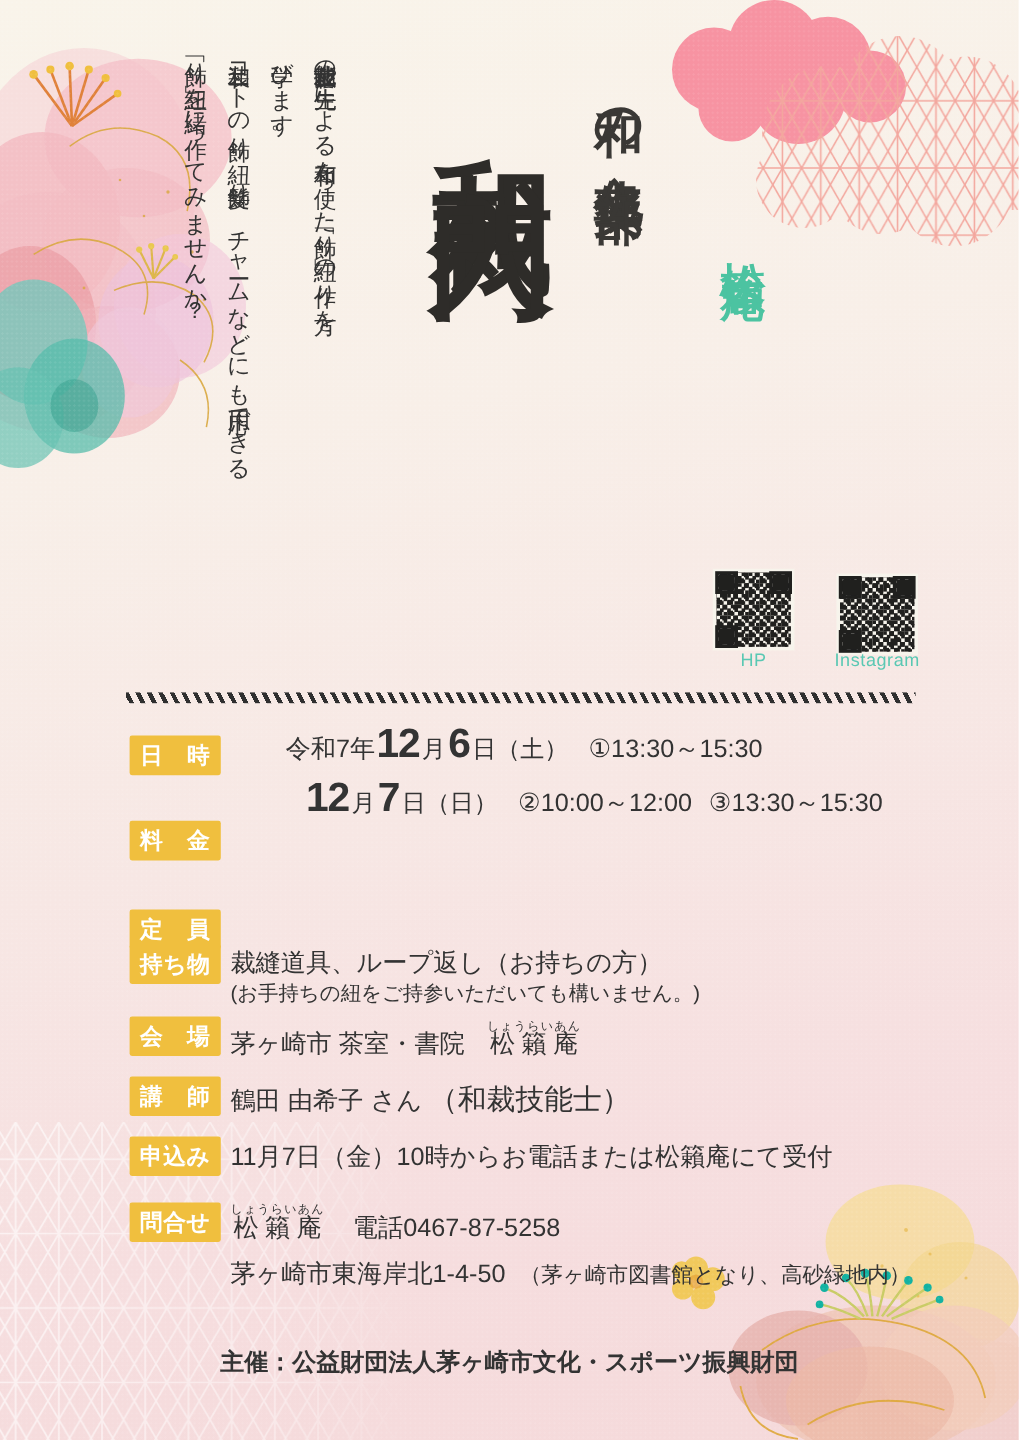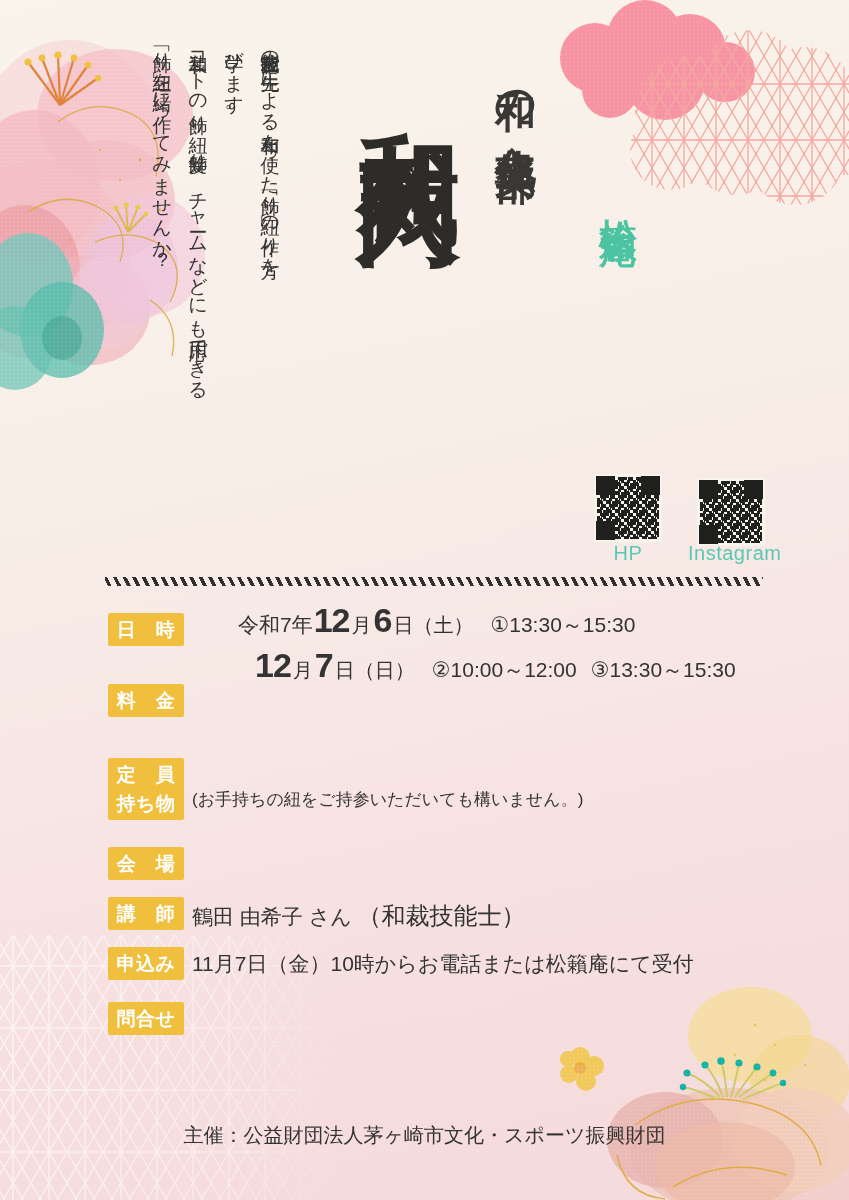--- a/index.html
+++ b/index.html
@@ -24,21 +24,21 @@
       conic-gradient(#20201e 25%,transparent 0 50%,#20201e 0 75%,transparent 0),
       conic-gradient(#20201e 25%,#f7f4ec 0 50%,#20201e 0 75%,#f7f4ec 0);
       background-size:9px 9px,6px 6px;box-shadow:0 0 0 3px #f7f4ec;}
   .finder{position:absolute;width:9px;height:9px;border:3px solid #20201e;background:#20201e content-box;padding:2px;background-color:#20201e;background-clip:content-box;box-sizing:content-box;}
   .finder.tl{left:-1px;top:-1px;background:#20201e content-box;}
   .finder.tr{right:-1px;top:-1px;}
   .finder.bl{left:-1px;bottom:-1px;}
   .finder{background-color:#f7f4ec;}
   .finder::after{content:"";position:absolute;left:2px;top:2px;right:2px;bottom:2px;background:#20201e;}
   .finder::after{left:0;top:0;right:0;bottom:0;margin:0;}
-  .qr-caption{position:absolute;color:#5ac8b3;font-size:20px;text-align:center;letter-spacing:.5px;}
+  .qr-caption{position:absolute;color:#5ac8b3;font-size:15px;text-align:center;letter-spacing:.5px;}
   
   .divider{position:absolute;left:105px;top:577px;width:658px;height:9px;
     background:repeating-linear-gradient(63deg,transparent 0 2.5px,#2f2f2f 2.5px 6px,transparent 6px 8.5px);}
   
   .lbl{position:absolute;left:108px;width:76px;height:33px;background:#f0bf3e;color:#fff;
        display:flex;align-items:center;justify-content:center;font-size:19px;font-weight:700;
        letter-spacing:.5px;border-radius:2px;}
   .content{position:absolute;left:192px;color:#333;font-size:21px;font-weight:500;white-space:nowrap;}
   .date-line{display:flex;align-items:baseline;line-height:40px;}
   .date-line .era{font-size:21px;margin-left:40px;}
@@ -46,21 +46,21 @@
   .date-line .unit{font-size:20px;padding:0 1px;}
   .date-line .slot{font-size:21px;margin-left:16px;}
   .date-line .slot+.slot{margin-left:14px;}
   .indent2{margin-left:56px;}
   .note-small{font-size:17px;font-weight:500;color:#333;}
   .paren{font-size:24px;}
   ruby{ruby-position:over;}
   rt{font-size:10px;letter-spacing:1px;color:#333;font-weight:400;}
   .tel{margin-left:26px;}
   .addr-note{font-size:18px;margin-left:6px;}
-  .footer{position:absolute;left:0;top:1122px;width:100%;text-align:center;font-size:20px;color:#333;font-weight:400;}
+  .footer{position:absolute;left:0;top:1122px;width:100%;text-align:center;font-size:20px;color:#333;font-weight:700;}
 </style>
 </head>
 <body>
 
 <div class="poster">
 
   <svg class="deco" style="left:0;top:0" width="210" height="445" viewBox="0 0 210 445">
     <ellipse cx="70" cy="150" rx="95" ry="110" fill="#f6ccd2" opacity="0.5"></ellipse>
     <ellipse cx="40" cy="260" rx="90" ry="100" fill="#f3c3c9" opacity="0.55"></ellipse>
     <ellipse cx="115" cy="115" rx="78" ry="66" fill="#f4bfc7" opacity="0.75"></ellipse>
@@ -266,31 +266,44 @@
       <span class="slot">③13:30～15:30</span>
     </div>
   </div>
 
   <div class="lbl" style="top:684px">料　金</div>
 
   <div class="lbl" style="top:758px">定　員</div>
 
   <div class="lbl" style="top:787px">持ち物</div>
   <div class="content" style="top:788px">
+    <div>裁縫道具、ループ返し（お持ちの方）</div>
     <div class="note-small">(お手持ちの紐をご持参いただいても構いません。)</div>
   </div>
 
   <div class="lbl" style="top:847px">会　場</div>
+  <div class="content" style="top:850px">
+    <span>茅ヶ崎市 茶室・書院　</span><ruby><span>松籟庵</span><rt>しょうらいあん</rt></ruby>
+  </div>
 
   <div class="lbl" style="top:897px">講　師</div>
   <div class="content" style="top:900px">
     <span>鶴田 由希子 さん</span>
     <span class="paren">（和裁技能士）</span>
   </div>
 
   <div class="lbl" style="top:947px">申込み</div>
   <div class="content" style="top:950px">11月7日（金）10時からお電話または松籟庵にて受付</div>
 
   <div class="lbl" style="top:1002px">問合せ</div>
+  <div class="content" style="top:1003px">
+    <div>
+      <ruby><span>松籟庵</span><rt>しょうらいあん</rt></ruby><span class="tel">電話0467-87-5258</span>
+    </div>
+    <div style="margin-top:10px">
+      <span>茅ヶ崎市東海岸北1-4-50</span>
+      <span class="addr-note">（茅ヶ崎市図書館となり、高砂緑地内）</span>
+    </div>
+  </div>
 
   <div class="footer">主催：公益財団法人茅ヶ崎市文化・スポーツ振興財団</div>
 
 </div>
 
 </body></html>

